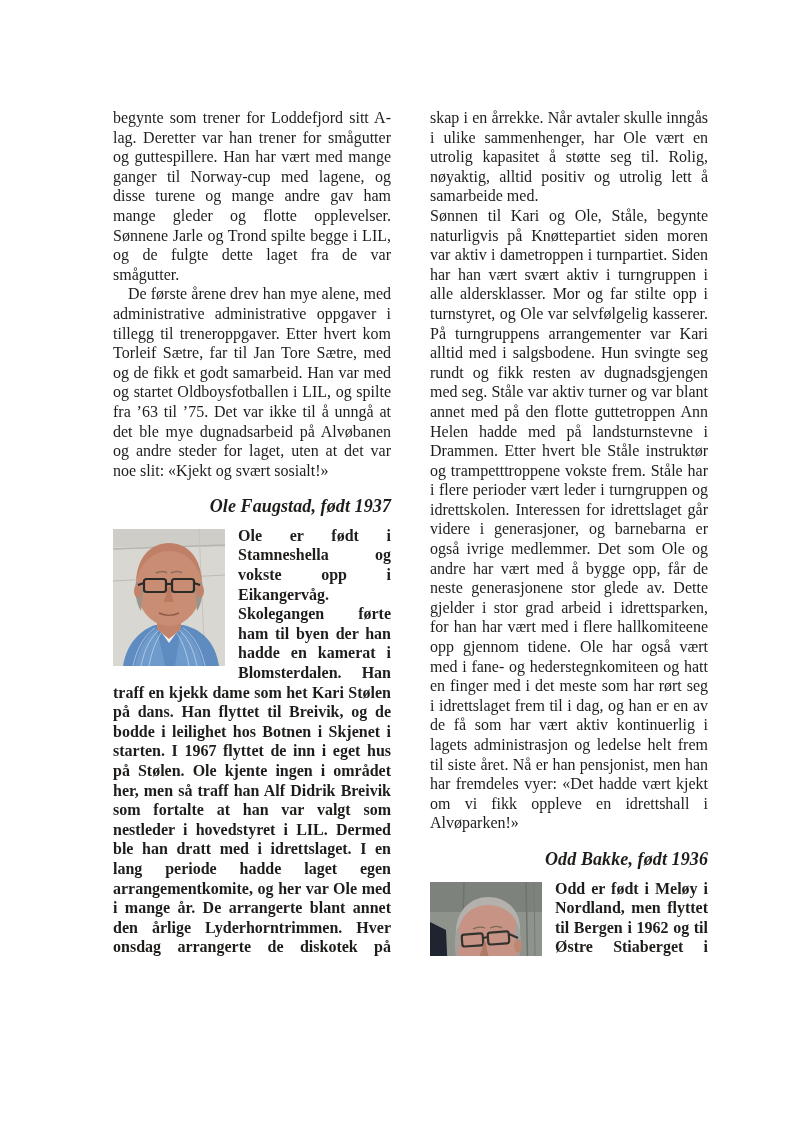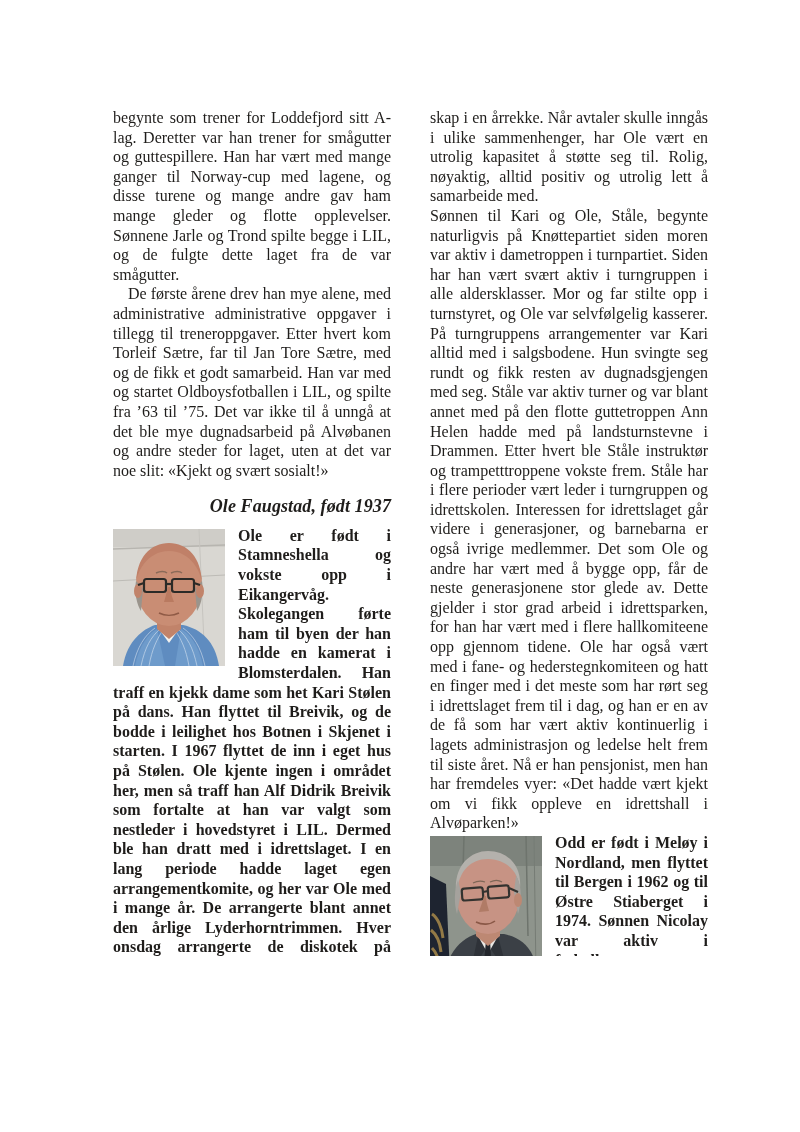--- a/index.html
+++ b/index.html
@@ -128,20 +128,21 @@
         <path d="M58,44 C62,42 67,42 69,44" stroke="#8a6a58" stroke-width="1.4" fill="none"></path>
       </svg>
       <p class="after-photo">Ole er født i Stamneshella og vokste opp i Eikangervåg. Skolegangen førte ham til byen der han hadde en kamerat i Blomsterdalen. Han traff en kjekk dame som het Kari Stølen på dans. Han flyttet til Breivik, og de bodde i leilighet hos Botnen i Skjenet i starten. I 1967 flyttet de inn i eget hus på Stølen. Ole kjente ingen i området her, men så traff han Alf Didrik Breivik som fortalte at han var valgt som nestleder i hovedstyret i LIL. Dermed ble han dratt med i idrettslaget. I en lang periode hadde laget egen arrangementkomite, og her var Ole med i mange år. De arrangerte blant annet den årlige Lyderhorntrimmen. Hver onsdag arrangerte de diskotek på lokalet i Alvøen helt til fergen til Brattholmen sluttet å gå. Stereoanlegg lånte de hos Johannesens elektriske butikk på Laksevåg. De strevde med å få nok vakter, og fikk derfor låne sjæferhunden til Tennebekk som vakt. Det var jo alltid noen som bare kom for å lage bråk. Helt frem til 2010 har Ole vært aktiv i Loddefjord IL i diverse verv, og de fleste forbinder ham med økonomi. Han har vært revisor for gruppene og hovedstyrets regn-</p>
     </div>
   </div>
 
   <div class="col" id="col-right">
     <p>skap i en årrekke. Når avtaler skulle inngås i ulike sammenhenger, har Ole vært en utrolig kapasitet å støtte seg til. Rolig, nøyaktig, alltid positiv og utrolig lett å samarbeide med.</p>
     <p>Sønnen til Kari og Ole, Ståle, begynte naturligvis på Knøttepartiet siden moren var aktiv i dametroppen i turnpartiet.  Siden har han vært svært aktiv i turngruppen i alle aldersklasser. Mor og far stilte opp i turnstyret, og Ole var selvfølgelig kasserer. På turngruppens arrangementer var Kari alltid med i salgsbodene. Hun svingte seg rundt og fikk resten av dugnadsgjengen med seg. Ståle var aktiv turner og var blant annet med på den flotte guttetroppen Ann Helen hadde med på landsturnstevne i Drammen. Etter hvert ble Ståle instruktør og trampetttroppene vokste frem. Ståle har i flere perioder vært leder i turngruppen og idrettskolen. Interessen for idrettslaget går videre i generasjoner, og barnebarna er også ivrige medlemmer.  Det som Ole og andre har vært med å bygge opp, får de neste generasjonene stor glede av. Dette gjelder i stor grad arbeid i idrettsparken, for han har vært med i flere hallkomiteene opp gjennom tidene. Ole har også vært med i fane- og hederstegnkomiteen og hatt en finger med i det meste som har rørt seg i idrettslaget frem til i dag, og han er en av de få som har vært aktiv kontinuerlig i lagets administrasjon og ledelse helt frem til siste året. Nå er han pensjonist, men han har fremdeles vyer: «Det hadde vært kjekt om vi fikk oppleve en idrettshall i Alvøparken!»</p>
 
+    <h2 class="section-heading">Odd Bakke, født 1936</h2>
 
     <div>
       <svg class="portrait" style="height:138px" role="img" viewBox="0 0 112 138" preserveAspectRatio="none" aria-label="Portrett av Odd Bakke: eldre mann med briller i mørk dress, hvit skjorte og mørkt slips">
 
         <rect x="0" y="0" width="112" height="138" fill="#8e948c"></rect>
         <rect x="0" y="0" width="112" height="30" fill="#7d837c"></rect>
         <line x1="34" y1="0" x2="32" y2="70" stroke="#6e746d" stroke-width="1.5"></line>
         <line x1="96" y1="0" x2="98" y2="100" stroke="#6e746d" stroke-width="1.5"></line>
         <line x1="104" y1="0" x2="106" y2="138" stroke="#767c75" stroke-width="1"></line>
 

